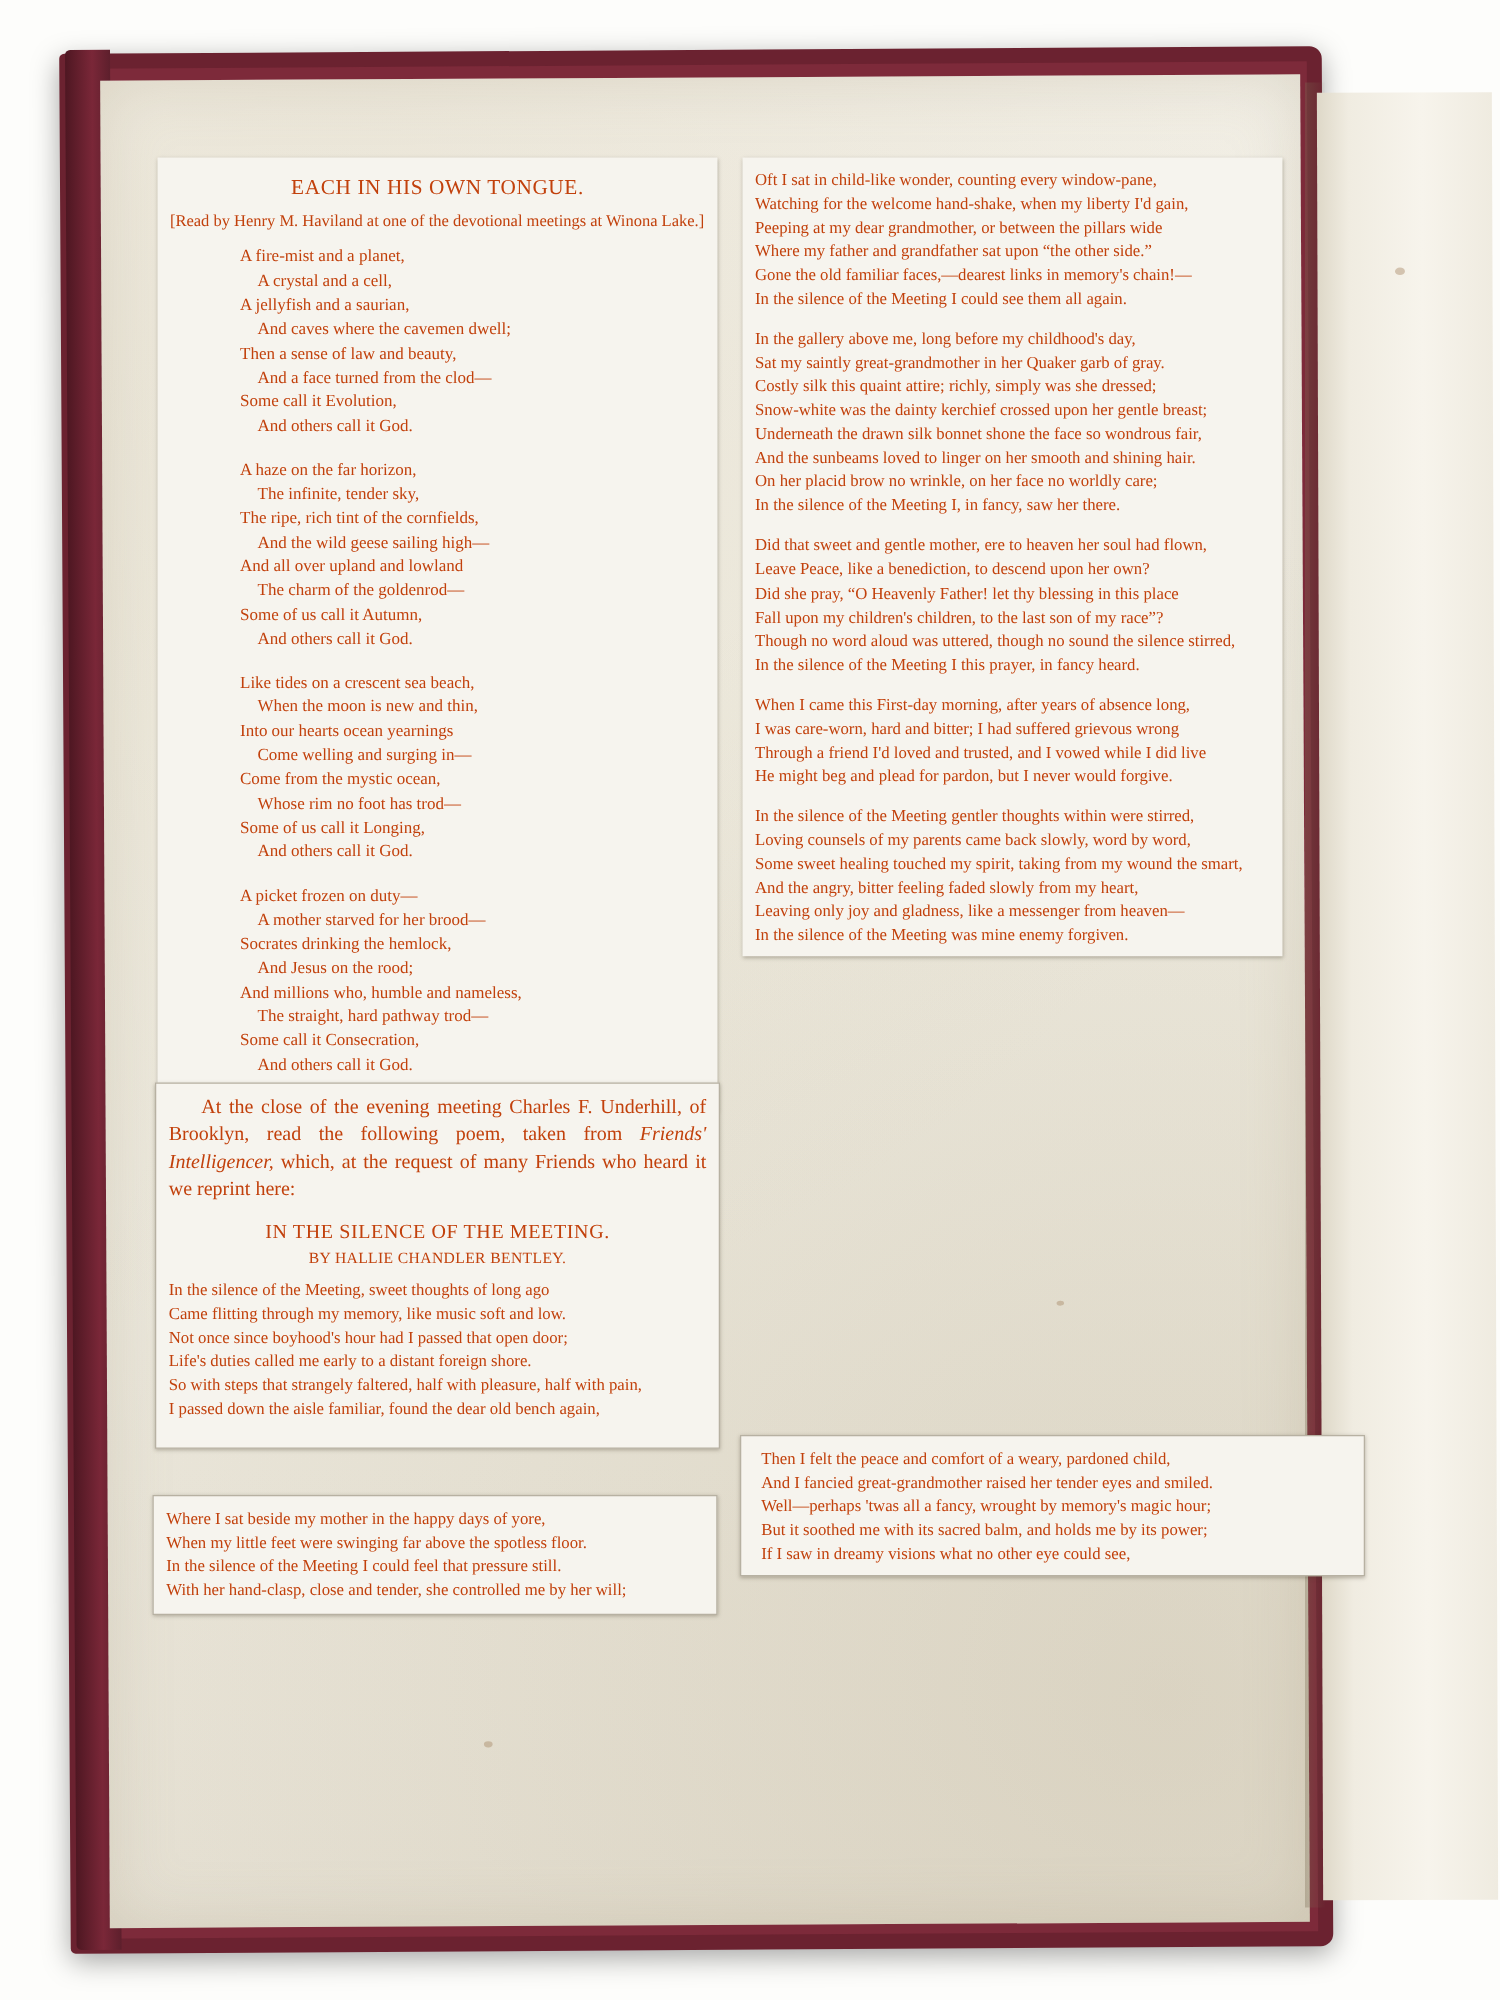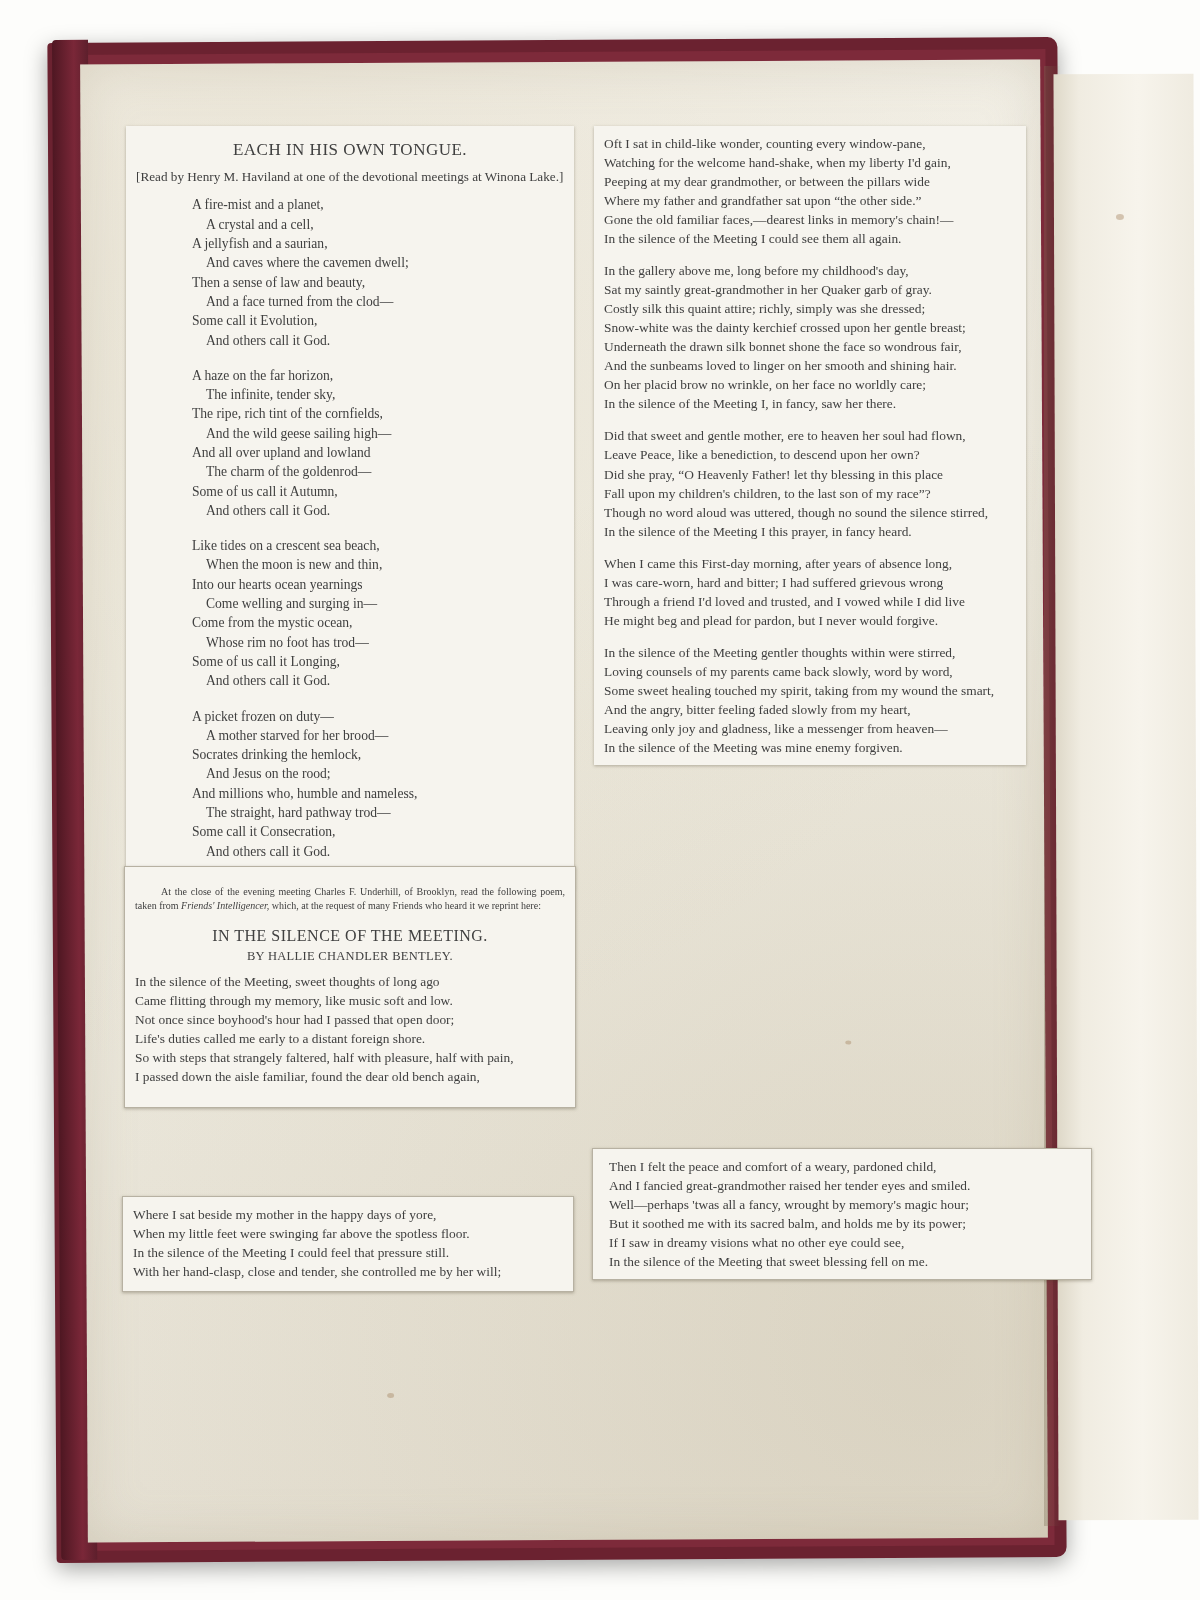--- a/index.html
+++ b/index.html
@@ -92,21 +92,21 @@
     position: absolute;
     border-radius: 50%;
     background: rgba(150,110,70,0.35);
     pointer-events: none;
   }
 
   
   .clip {
     position: absolute;
     background: #f6f4ee;
-    color: #404040;
+    color: #c2410c;
     box-shadow: 0 1px 3px rgba(70,60,40,0.35);
     box-sizing: border-box;
     padding: 8px 10px;
   }
   .clip.edged { border: 1px solid rgba(120,110,85,0.5); }
 
   .clip-title {
     text-align: center;
     font-size: 17px;
     letter-spacing: 0.5px;
@@ -136,25 +136,25 @@
   .indent1 { padding-left: 14px; }
   .byline {
     text-align: right;
     font-size: 13.4px;
     font-style: italic;
     font-weight: bold;
     margin-top: 4px;
     padding-right: 6px;
   }
   .para {
-    font-size: 10px;
+    font-size: 16px;
     line-height: 1.38;
     text-align: justify;
     text-indent: 26px;
-    margin: 10px 0 8px 0;
+    margin: 0 0 8px 0;
   }
   .para i { font-style: italic; }
 
   .stanza {
     font-size: 13.4px;
     line-height: 1.42;
     margin: 0 0 13px 0;
   }
   .stanza div { text-indent: -20px; padding-left: 20px; }
 
@@ -313,17 +313,16 @@
     </div>
   </div>
 
   <div class="clip edged col-right" id="clip-right-b">
     <div class="stanza" style="margin-bottom:0;padding-left:6px;">
       <div>Then I felt the peace and comfort of a weary, pardoned child,</div>
       <div>And I fancied great-grandmother raised her tender eyes and smiled.</div>
       <div>Well—perhaps 'twas all a fancy, wrought by memory's magic hour;</div>
       <div>But it soothed me with its sacred balm, and holds me by its power;</div>
       <div>If I saw in dreamy visions what no other eye could see,</div>
-      <div>In the silence of the Meeting that sweet blessing fell on me.</div>
     </div>
   </div>
 
 </div>
 
 </body></html>

